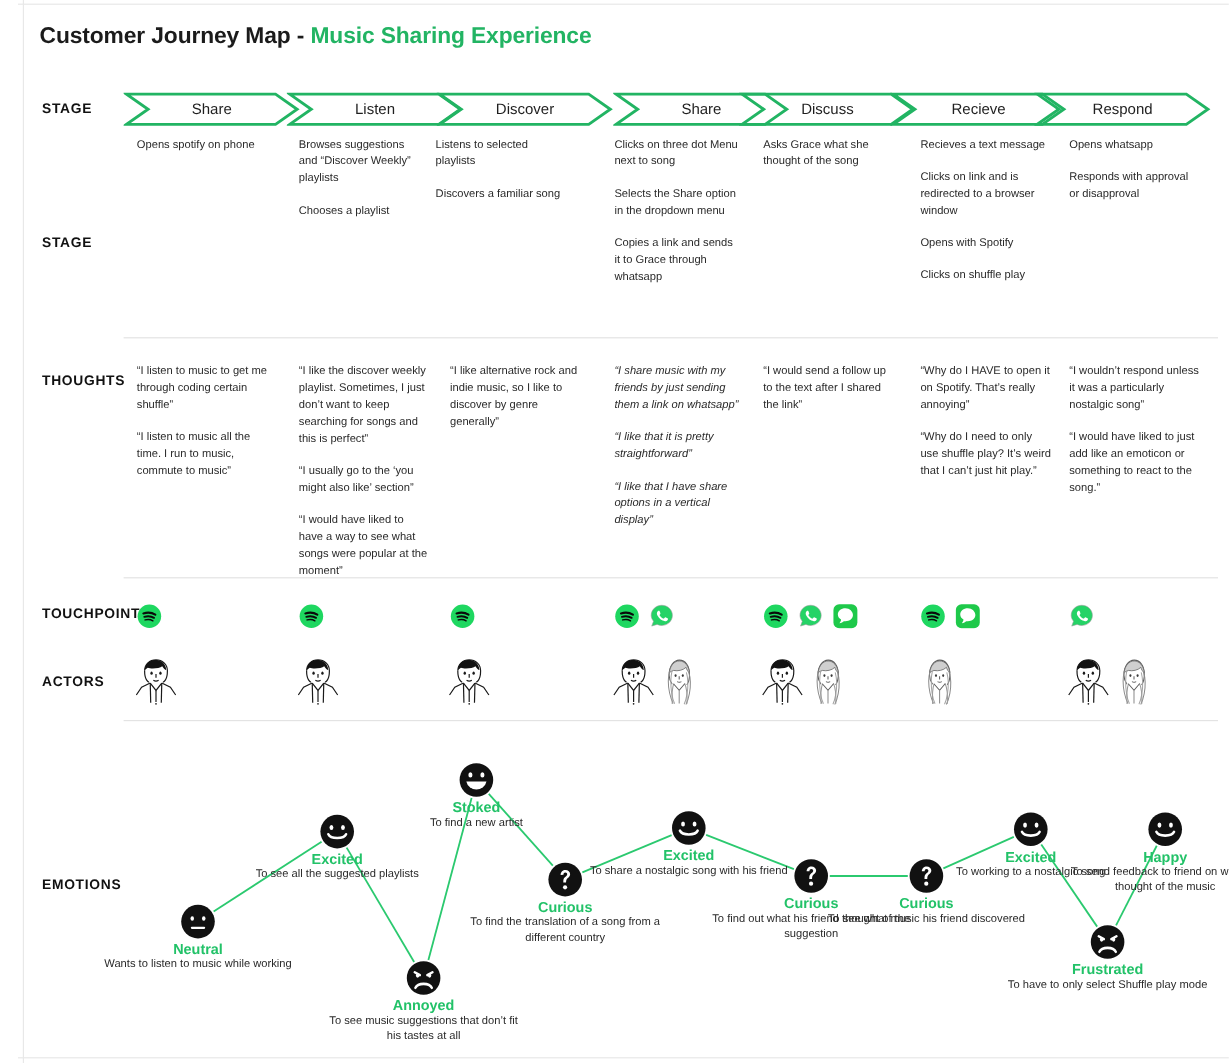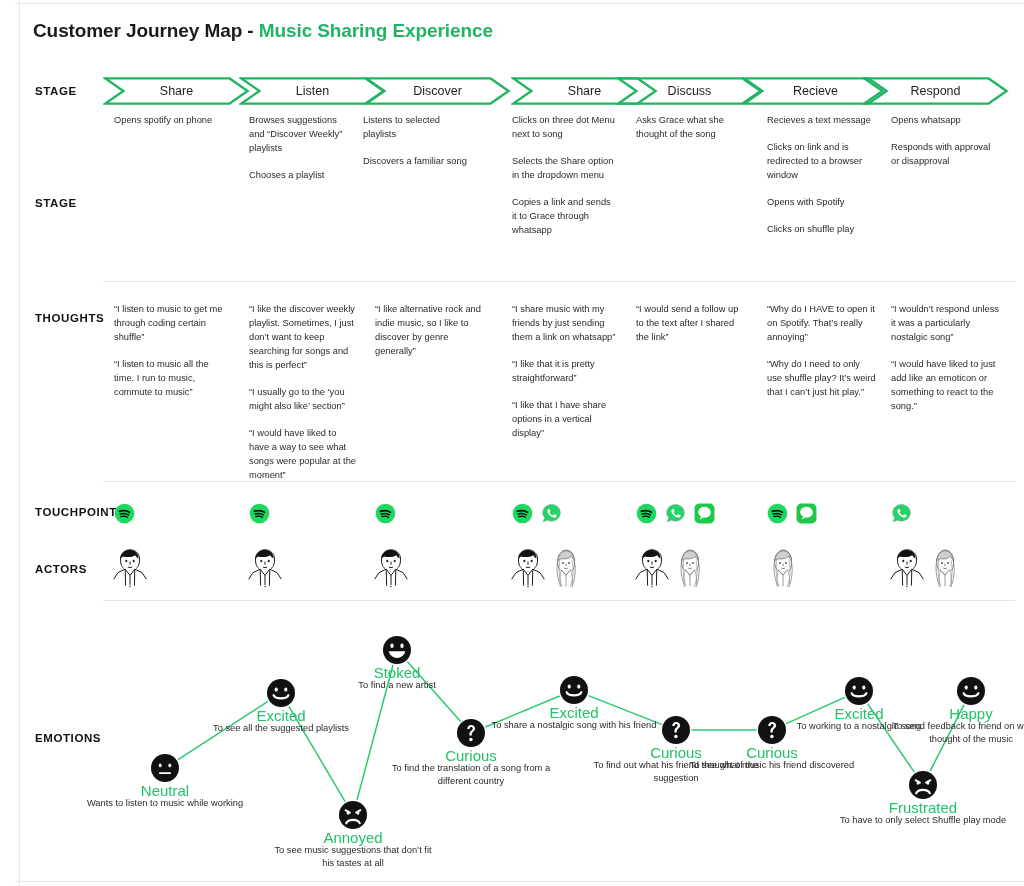--- a/index.html
+++ b/index.html
@@ -65,21 +65,21 @@
 
   
   .actor-group { position: absolute; height: 44px; display: flex; gap: 2px; align-items: flex-end; }
   .actor { width: 36px; height: 44px; display: block; }
 
   
   #emotions-layer { position: absolute; left: 0; top: 610px; width: 1024px; height: 276px; }
   #emotion-lines { position: absolute; left: 0; top: 0; width: 1024px; height: 276px; }
   .emo-node { position: absolute; width: 170px; margin-left: -85px; text-align: center; }
   .emo-face { width: 30px; height: 30px; margin: 0 auto; display: block; }
-  .emo-name { font-size: 15px; color: #22c268; margin-top: 2px; line-height: 12px; }
+  .emo-name { font-size: 12px; color: #22c268; margin-top: 2px; line-height: 12px; font-weight: bold; }
   .emo-desc { font-size: 9.3px; color: #2a2a2a; line-height: 12.5px; margin-top: 0px; }
 </style>
 </head>
 <body>
 
 <div id="page">
 
   <div class="frame-left"></div>
   <div class="frame-right"></div>
   <div class="frame-top"></div>
@@ -183,21 +183,21 @@
         <p>“I  listen to music all the time. I run to music, commute to music”</p>
       </div>
       <div class="cell" style="left: 234px; top: 302px; width: 110px;">
         <p>“I like the discover weekly playlist. Sometimes, I just don’t want to keep searching for songs and this is perfect”</p>
         <p>“I usually go to the ‘you might also like’ section”</p>
         <p>“I would have liked to have a way to see what songs were popular at the moment”</p>
       </div>
       <div class="cell" style="left: 360px; top: 302px; width: 110px;">
         <p>“I like alternative rock and indie music, so I like to discover by genre generally”</p>
       </div>
-      <div class="cell" style="left: 497px; top: 302px; width: 110px;">
+      <div class="cell" style="left: 497px; top: 302px; width: 110px; font-style: italic;">
         <p>“I share music with my friends by just sending them a link on whatsapp”</p>
         <p>“I like that it is pretty straightforward”</p>
         <p>“I like that I have share options in a vertical display”</p>
       </div>
       <div class="cell" style="left: 621px; top: 302px; width: 110px;">
         <p>“I would send a follow up to the text after I shared the link”</p>
       </div>
       <div class="cell" style="left: 752px; top: 302px; width: 110px;">
         <p>“Why do I HAVE to open it on Spotify. That’s really annoying”</p>
         <p>“Why do I need to only use shuffle play? It’s weird that I can’t just hit play.”</p>

